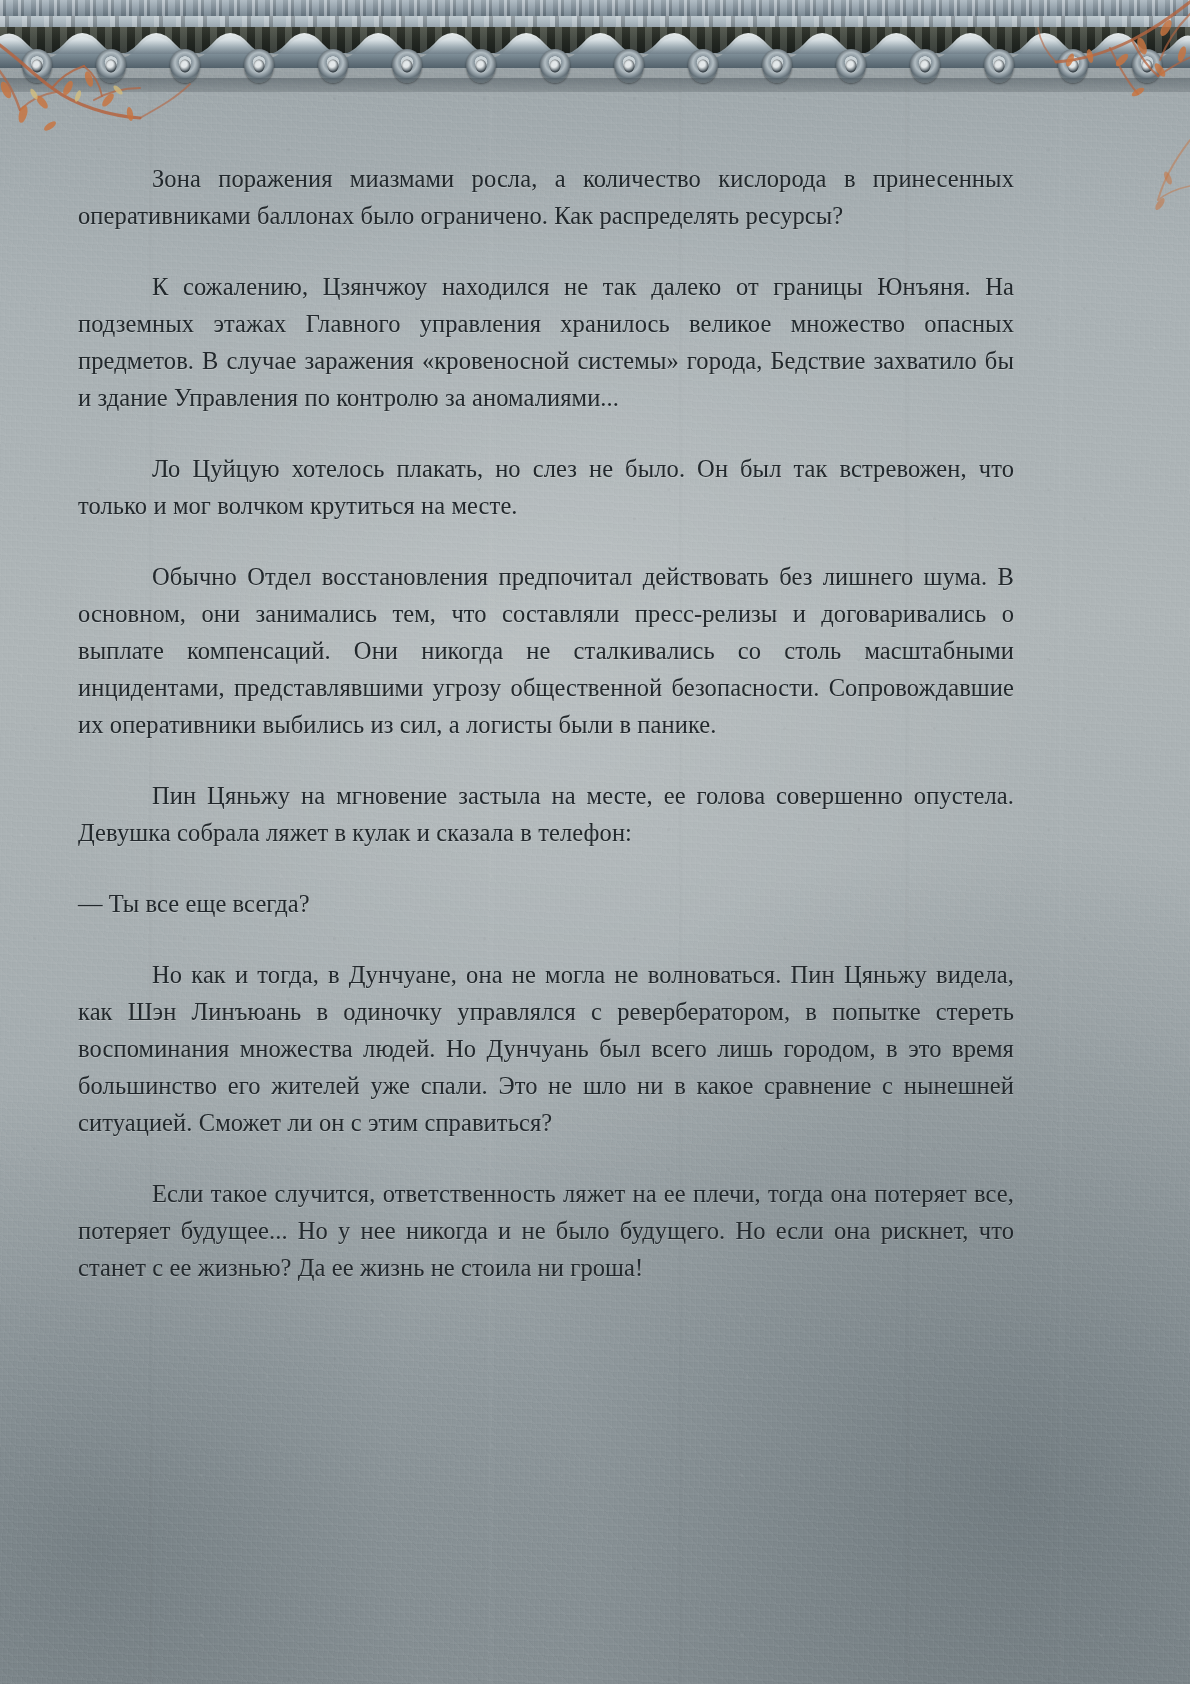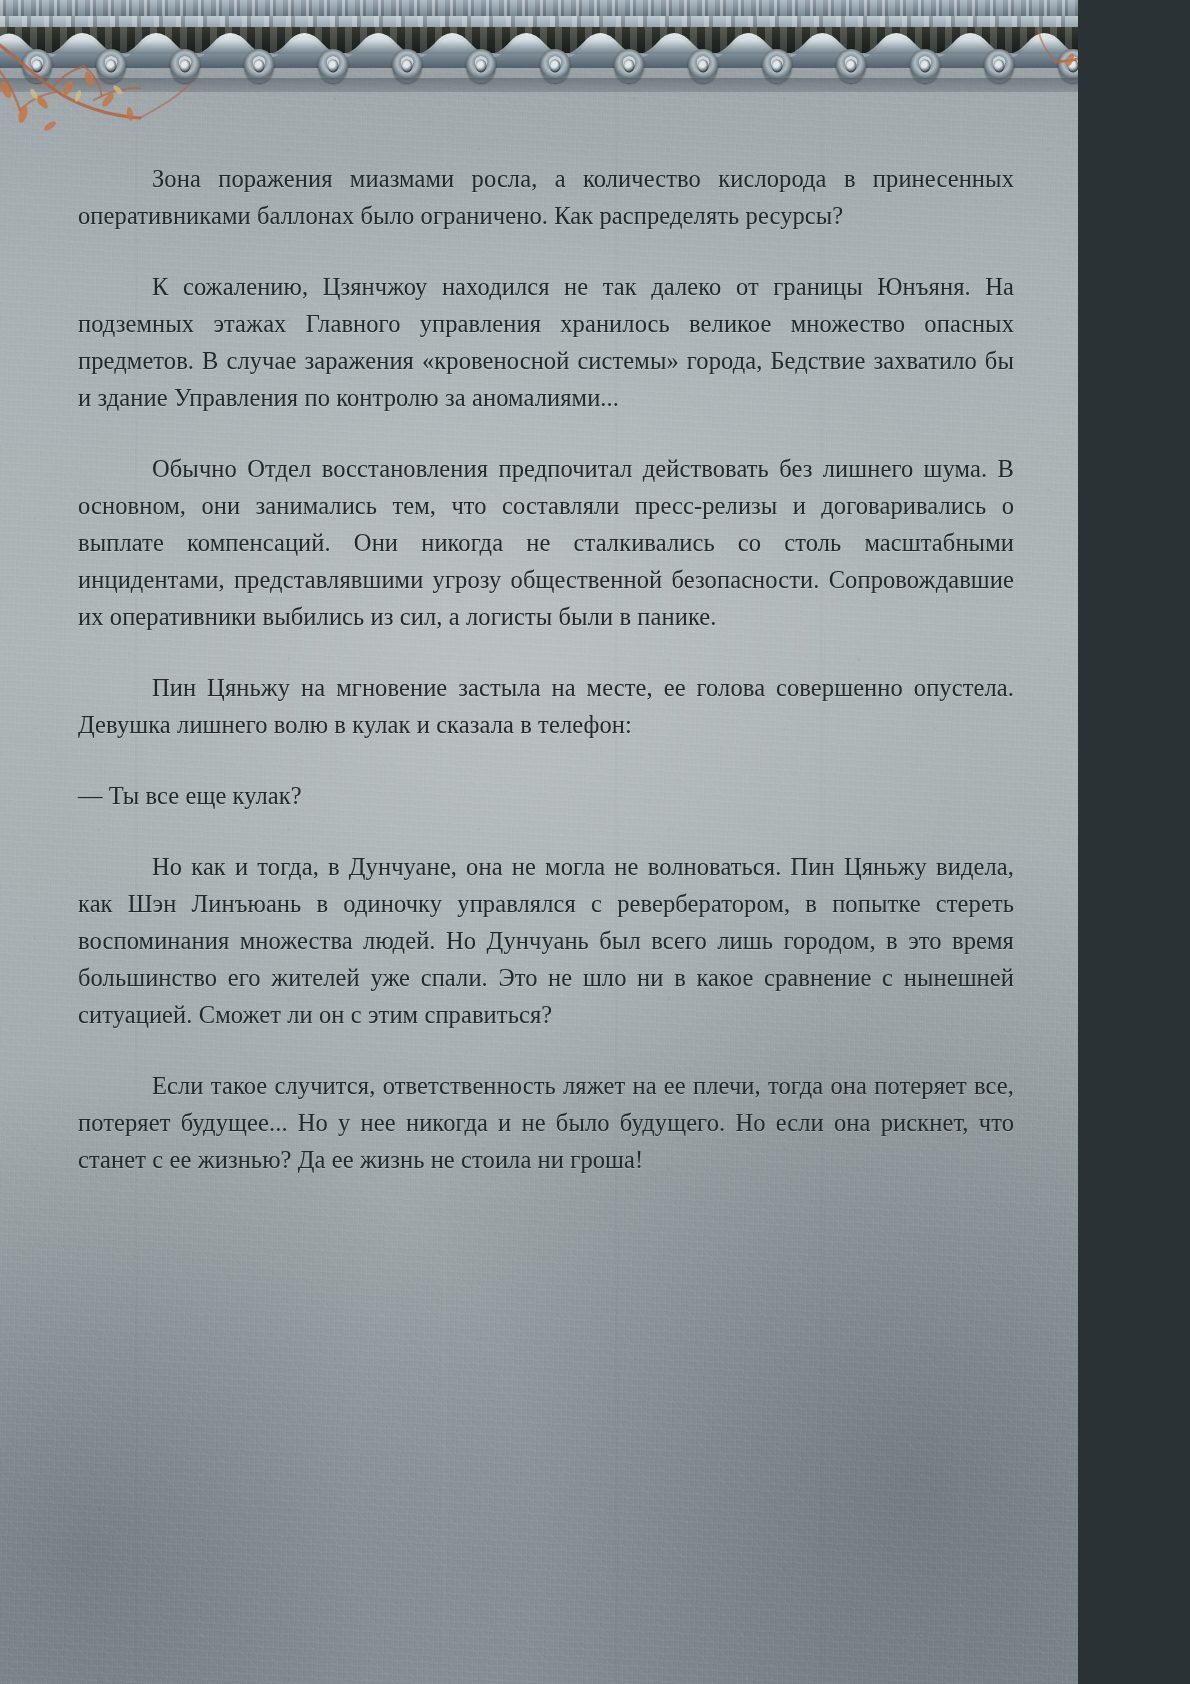--- a/index.html
+++ b/index.html
@@ -10,21 +10,21 @@
   body {
     width: 1190px;
     height: 1684px;
     overflow: hidden;
     font-family: "Liberation Serif", "DejaVu Serif", serif;
   }
 
   
   #page {
     position: relative;
-    width: 1078px;
+    width: 1190px;
     height: 1684px;
     overflow: hidden;
     background:
       
       radial-gradient(ellipse 60% 45% at 47% 40%, rgba(255,255,255,0.16), rgba(255,255,255,0) 72%),
       radial-gradient(ellipse 75% 55% at 85% 88%, rgba(40,52,58,0.30), rgba(40,52,58,0) 70%),
       radial-gradient(ellipse 60% 40% at 8% 92%, rgba(40,52,58,0.26), rgba(40,52,58,0) 70%),
       linear-gradient(178deg, #9ba4a8 0%, #a9b1b4 18%, #aeb5b7 38%, #a4acaf 62%, #97a0a4 82%, #8b9498 100%);
   }
 
@@ -343,21 +343,22 @@
     </g>
     <g fill="#c9743f" opacity="0.55">
       <ellipse cx="128" cy="48" rx="3" ry="7" transform="rotate(-25 128 48)"></ellipse>
       <ellipse cx="120" cy="74" rx="3" ry="7" transform="rotate(35 120 74)"></ellipse>
     </g>
   </svg>
 
   <div id="content">
     <p class="para">Зона поражения миазмами росла, а количество кислорода в принесенных оперативниками баллонах было ограничено. Как распределять ресурсы?</p>
     <p class="para">К сожалению, Цзянчжоу находился не так далеко от границы Юнъяня. На подземных этажах Главного управления хранилось великое множество опасных предметов. В случае заражения «кровеносной системы» города, Бедствие захватило бы и здание Управления по контролю за аномалиями...</p>
+    <p class="para">Ло Цуйцую хотелось плакать, но слез не было. Он был так встревожен, что только и мог волчком крутиться на месте.</p>
     <p class="para">Обычно Отдел восстановления предпочитал действовать без лишнего шума. В основном, они занимались тем, что составляли пресс-релизы и договаривались о выплате компенсаций. Они никогда не сталкивались со столь масштабными инцидентами, представлявшими угрозу общественной безопасности. Сопровождавшие их оперативники выбились из сил, а логисты были в панике.</p>
-    <p class="para">Пин Цяньжу на мгновение застыла на месте, ее голова совершенно опустела. Девушка лишнего волю в кулак и сказала в телефон:</p>
-    <p class="para dialogue">— Ты все еще кулак?</p>
+    <p class="para">Пин Цяньжу на мгновение застыла на месте, ее голова совершенно опустела. Девушка собрала ляжет в кулак и сказала в телефон:</p>
+    <p class="para dialogue">— Ты все еще всегда?</p>
     <p class="para">Но как и тогда, в Дунчуане, она не могла не волноваться. Пин Цяньжу видела, как Шэн Линъюань в одиночку управлялся с ревербератором, в попытке стереть воспоминания множества людей. Но Дунчуань был всего лишь городом, в это время большинство его жителей уже спали. Это не шло ни в какое сравнение с нынешней ситуацией. Сможет ли он с этим справиться?</p>
     <p class="para">Если такое случится, ответственность ляжет на ее плечи, тогда она потеряет все, потеряет будущее... Но у нее никогда и не было будущего. Но если она рискнет, что станет с ее жизнью? Да ее жизнь не стоила ни гроша!</p>
 
   </div>
 
 </div>
 
 </body></html>

